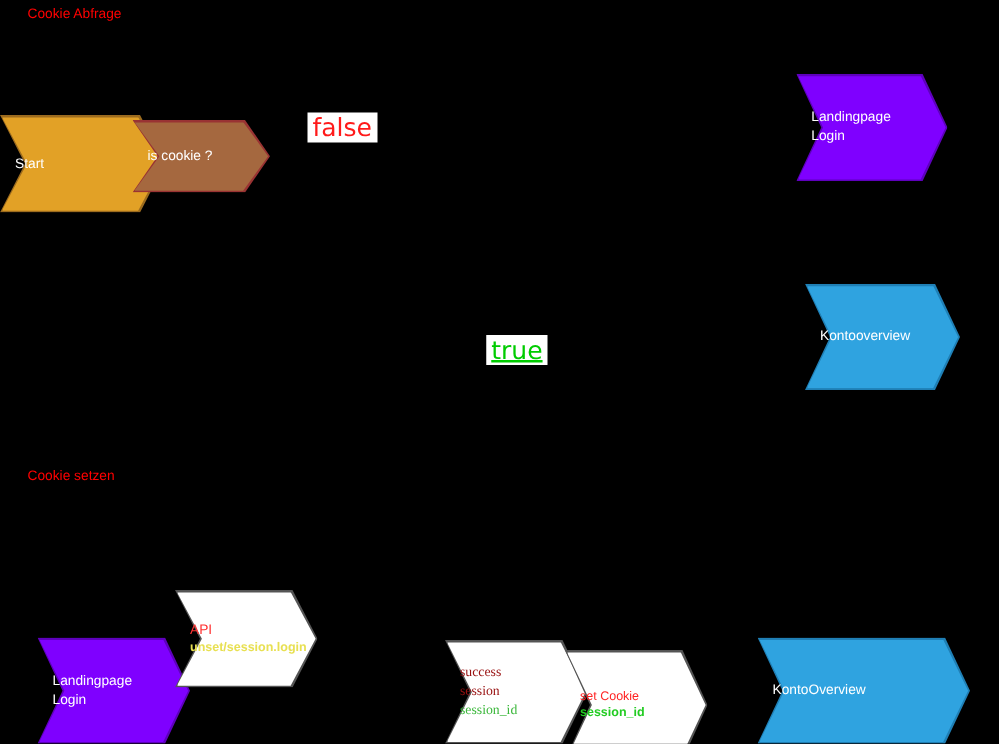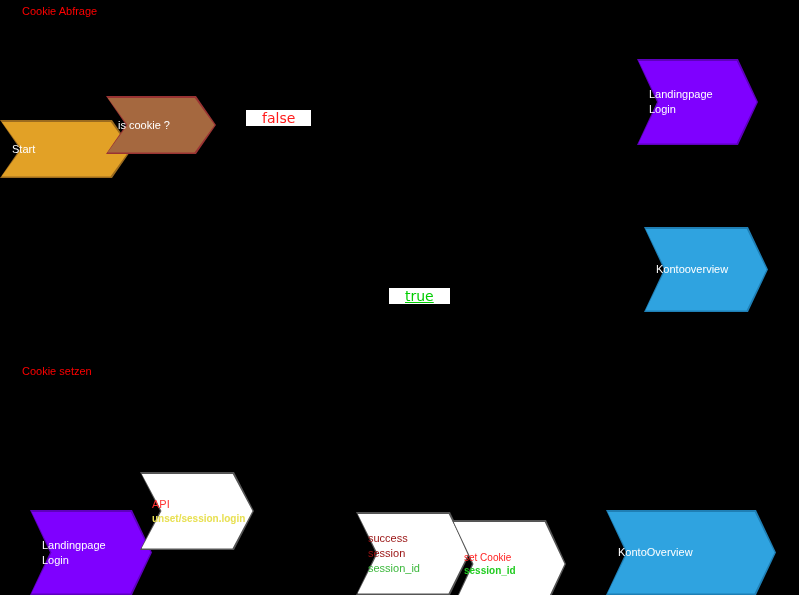--- a/index.html
+++ b/index.html
@@ -5,38 +5,38 @@
   * { margin:0; padding:0; box-sizing:border-box; }
   html,body { background:#000; }
   body {
     width:799px; height:595px; position:relative; overflow:hidden;
     font-family:"Liberation Sans", sans-serif;
   }
   #canvas { position:absolute; inset:0; width:799px; height:595px; background:#000; }
 
   .heading { position:absolute; color:#FF0000; font-weight:normal; font-size:11px; }
   #h1 { left:22px; top:5px; }
-  #h2 { left:22px; top:365px; }
+  #h2 { left:22px; top:375px; }
 
   
   .chev { position:absolute; }
   .chev .bord, .chev .fill {
     position:absolute;
     clip-path: polygon(0 0, calc(100% - 20px) 0, 100% 50%, calc(100% - 20px) 100%, 0 100%, 20px 50%);
   }
   .chev .bord { inset:0; }
   .chev .fill { inset:1.5px; }
   .chev .label {
     position:absolute; inset:0; z-index:3;
     display:flex; flex-direction:column; justify-content:center; align-items:flex-start;
     padding-left:12px; font-size:11px; line-height:1.35; text-align:center;
   }
 
   
-  #start       { left:0px;   top:92px;  width:132px; height:58px; z-index:1;margin-top:28px; }
+  #start       { left:0px;   top:92px;  width:132px; height:78px; z-index:1; }
   #iscookie    { left:106px; top:96px;  width:110px; height:58px; z-index:2; }
   #lp-top      { left:637px; top:59px;  width:121px; height:86px; z-index:1; }
   #konto-top   { left:644px; top:227px; width:124px; height:85px; z-index:1; }
   #lp-bot      { left:30px;  top:510px; width:122px; height:85px; z-index:1; }
   #api         { left:140px; top:472px; width:114px; height:78px; z-index:2; }
   #loginserver { left:236px; top:472px; width:130px; height:78px; z-index:3; }
   #success     { left:356px; top:512px; width:114px; height:83px; z-index:4; }
   #setcookie   { left:452px; top:520px; width:114px; height:88px; z-index:5; }
   #konto-bot   { left:606px; top:510px; width:170px; height:85px; z-index:1; }
 
@@ -44,29 +44,29 @@
   .b-start  { background:#9C6B1E; }  .f-start  { background:#E2A126; }
   .b-brown  { background:#993333; }  .f-brown  { background:#A5683F; }
   .b-purple { background:#5E00BD; }  .f-purple { background:#7F00FF; }
   .b-blue   { background:#1F7FB5; }  .f-blue   { background:#2FA3E0; }
   .b-white  { background:#555555; }  .f-white  { background:#FFFFFF; }
 
   
   .t-white  { color:#FFFFFF; }
   .t-red    { color:#FF3333; }
   .yellow   { color:#E8E052; font-size:10px;font-weight:bold; }
-  .mono     { font-family:Liberation Sans, sans-serif; font-size:13px; color:#991111; line-height:1.4; }
+  .mono     { font-family:Liberation Serif, serif; font-size:13px; color:#991111; line-height:1.4; }
   .mono .green, .green { color:#3CB83C; }
   .small-green { color:#22CC22; font-weight:bold; font-size:10px; }
   .small-red   { color:#FF2222; font-size:10px; }
 
   
   .branch {
-    position:absolute; background:#FFFFFF; padding:0 16px; z-index:6;
-    font-size:14px; font-family:"DejaVu Sans", sans-serif;margin-top:20px;
+    position:absolute; background:#FFFFFF; padding:0 4px; z-index:6;
+    font-size:20px; font-family:"DejaVu Sans", sans-serif;
   }
   #false-label { left:246px; top:90px;  color:#FF1A1A; }
   #true-label  { left:389px; top:268px; color:#00CC00;text-decoration:underline; }
 </style>
 </head>
 <body>
 
 <div id="canvas">
 
   <div class="heading" id="h1">Cookie Abfrage</div>

